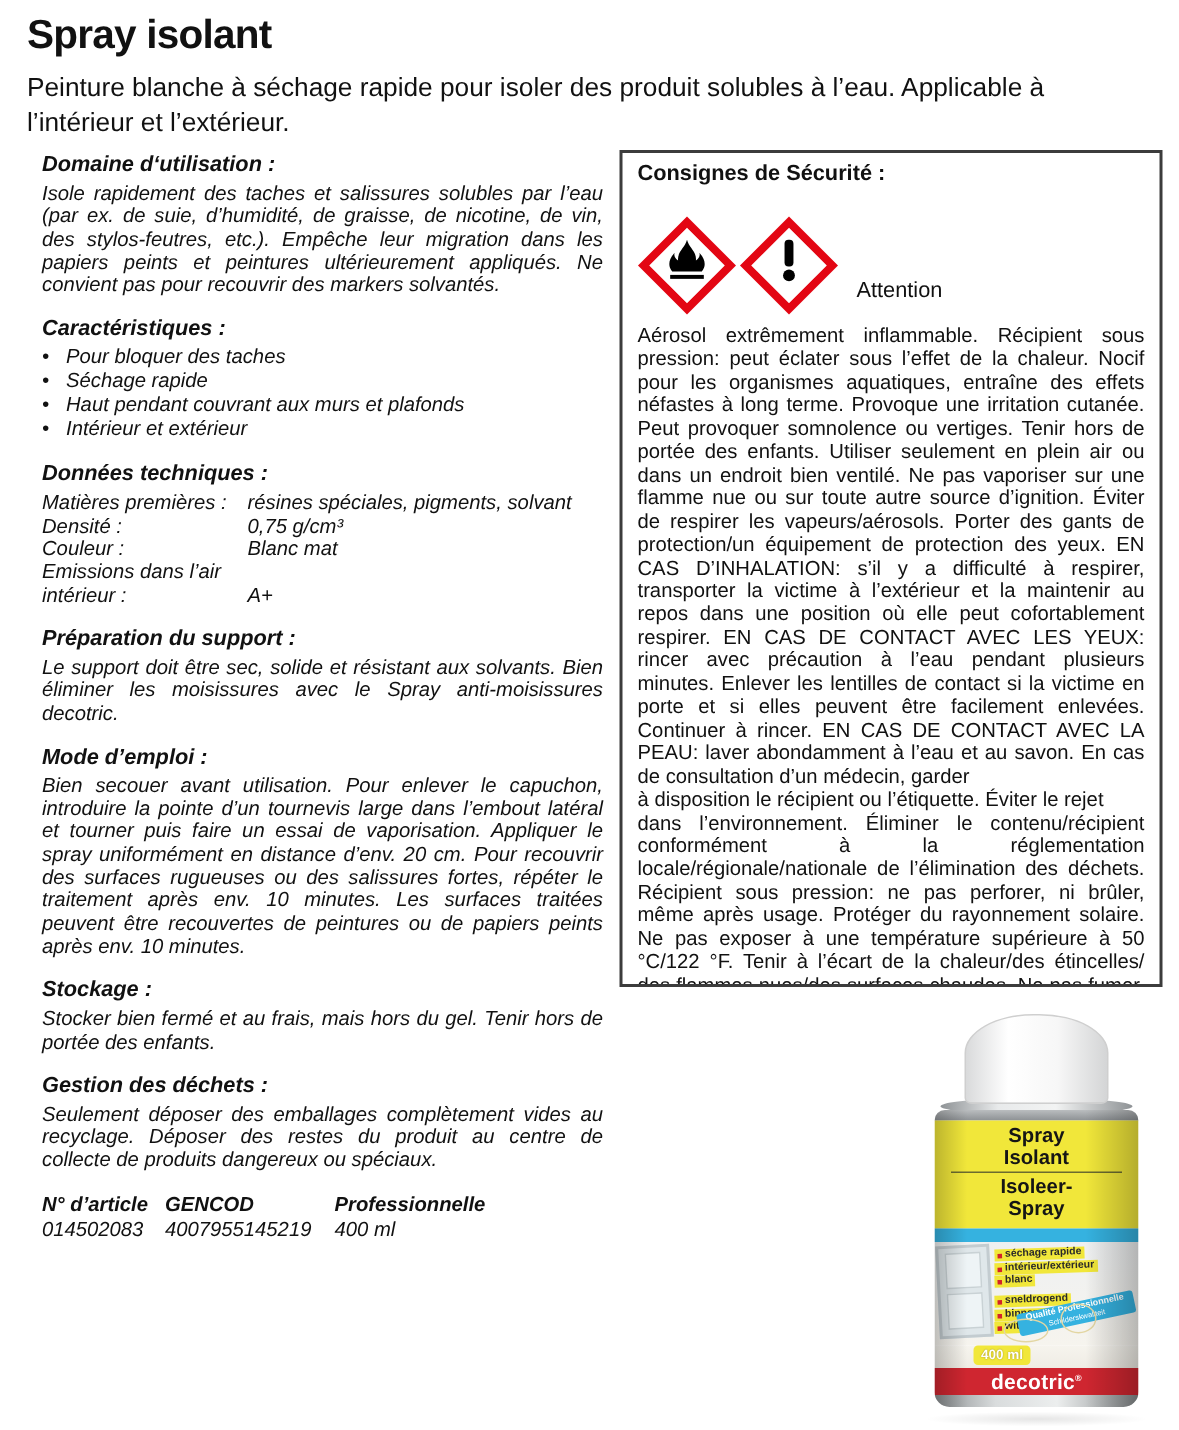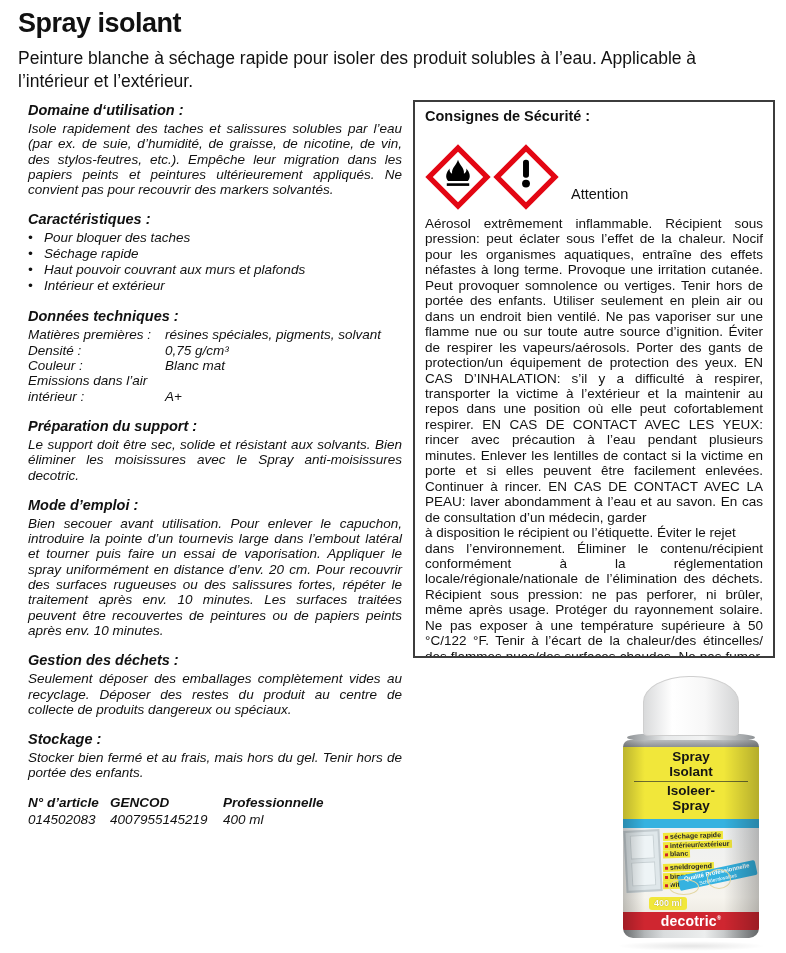--- a/index.html
+++ b/index.html
@@ -103,21 +103,21 @@
     <div class="b-row">
       <span class="dot">•</span>
       <span>Pour bloquer des taches</span>
     </div>
     <div class="b-row">
       <span class="dot">•</span>
       <span>Séchage rapide</span>
     </div>
     <div class="b-row">
       <span class="dot">•</span>
-      <span>Haut pouvoir couvrant aux murs et plafonds</span>
+      <span>Haut pendant couvrant aux murs et plafonds</span>
     </div>
     <div class="b-row">
       <span class="dot">•</span>
       <span>Intérieur et extérieur</span>
     </div>
   </div>
 
   <div class="sec tech">
     <h2>Données techniques :</h2>
     <div class="t-row">
@@ -144,27 +144,27 @@
     <div class="body">Le support doit être sec, solide et résistant aux solvants. Bien éliminer les moisissures avec le Spray anti-moisissures decotric.</div>
   </div>
 
   <div class="sec">
     <h2>Mode d’emploi :</h2>
     <div class="body">Bien secouer avant utilisation. Pour enlever le capuchon, introduire la pointe d’un tournevis large dans l’embout latéral et tourner puis faire un essai de vaporisation. Appliquer le spray uniformément en distance d’env. 20 cm. Pour recouvrir des surfaces rugueuses ou des salissures fortes, répéter le traitement après env. 10 minutes. Les surfaces traitées peuvent être recouvertes de peintures ou de papiers peints après env. 10 minutes.</div>
   </div>
 
 
   <div class="sec">
+    <h2>Stockage :</h2>
+    <div class="body">Stocker bien fermé et au frais, mais hors du gel. Tenir hors de portée des enfants.</div>
+  </div>
+
+  <div class="sec">
     <h2>Gestion des déchets :</h2>
     <div class="body">Seulement déposer des emballages complètement vides au recyclage. Déposer des restes du produit au centre de collecte de produits dangereux ou spéciaux.</div>
-  </div>
-
-  <div class="sec">
-    <h2>Stockage :</h2>
-    <div class="body">Stocker bien fermé et au frais, mais hors du gel. Tenir hors de portée des enfants.</div>
   </div>
 
   <div class="art-table">
     <div class="hcell">N° d’article</div>
     <div class="hcell">GENCOD</div>
     <div class="hcell">Professionnelle</div>
     <div>014502083</div>
     <div>4007955145219</div>
     <div>400 ml</div>
   </div>

